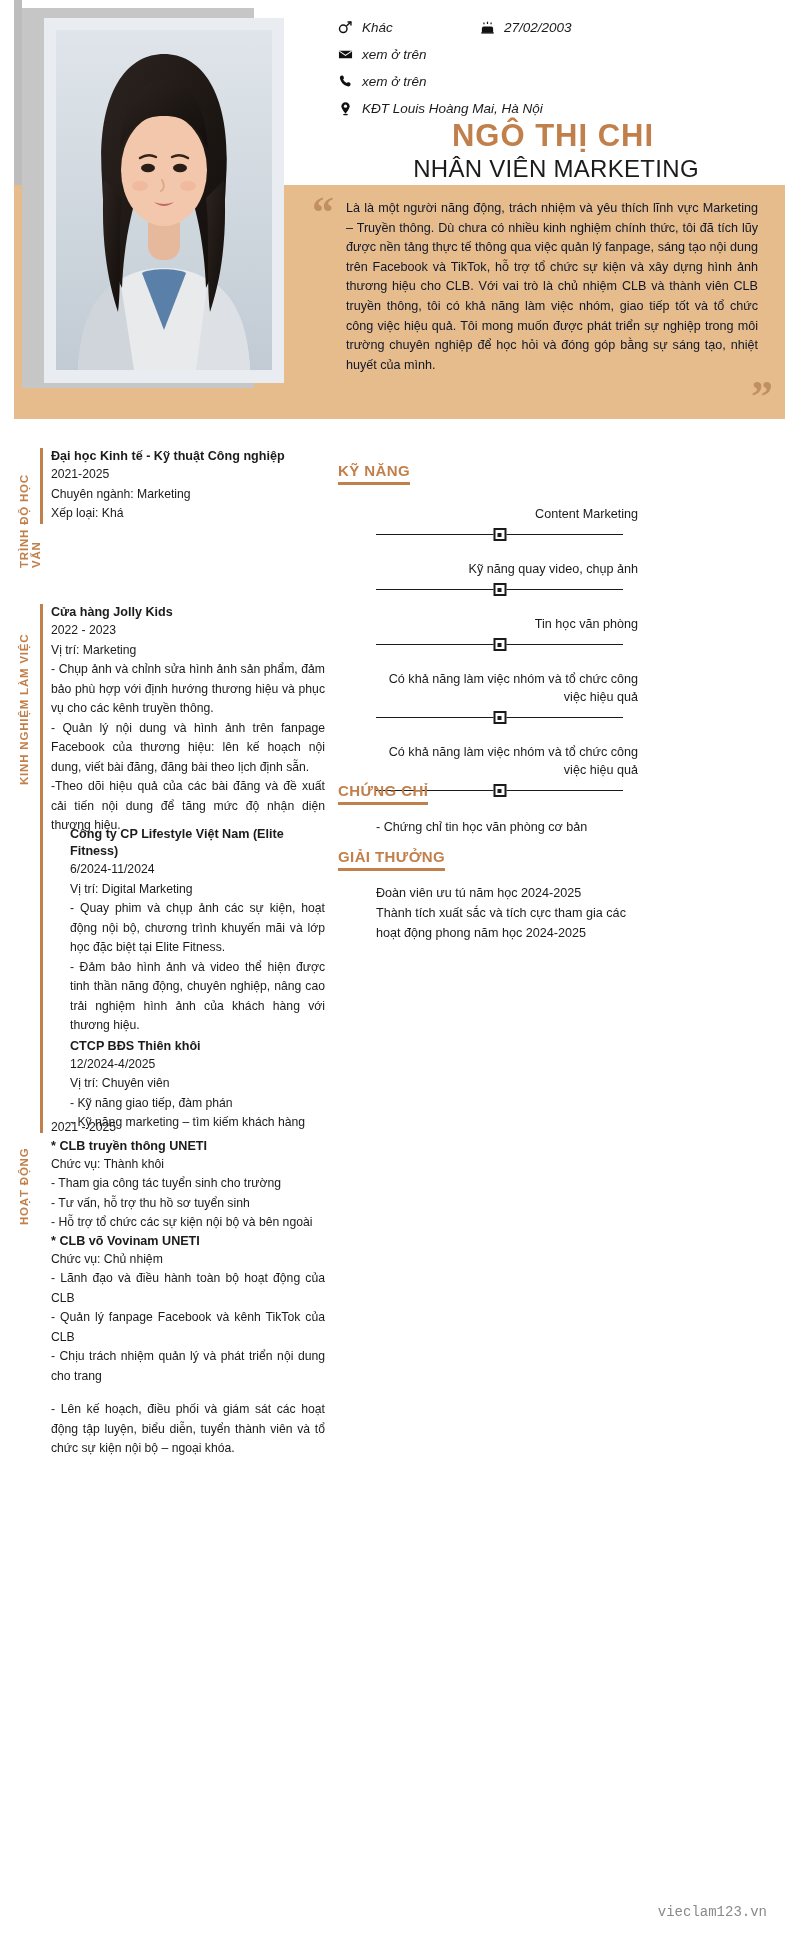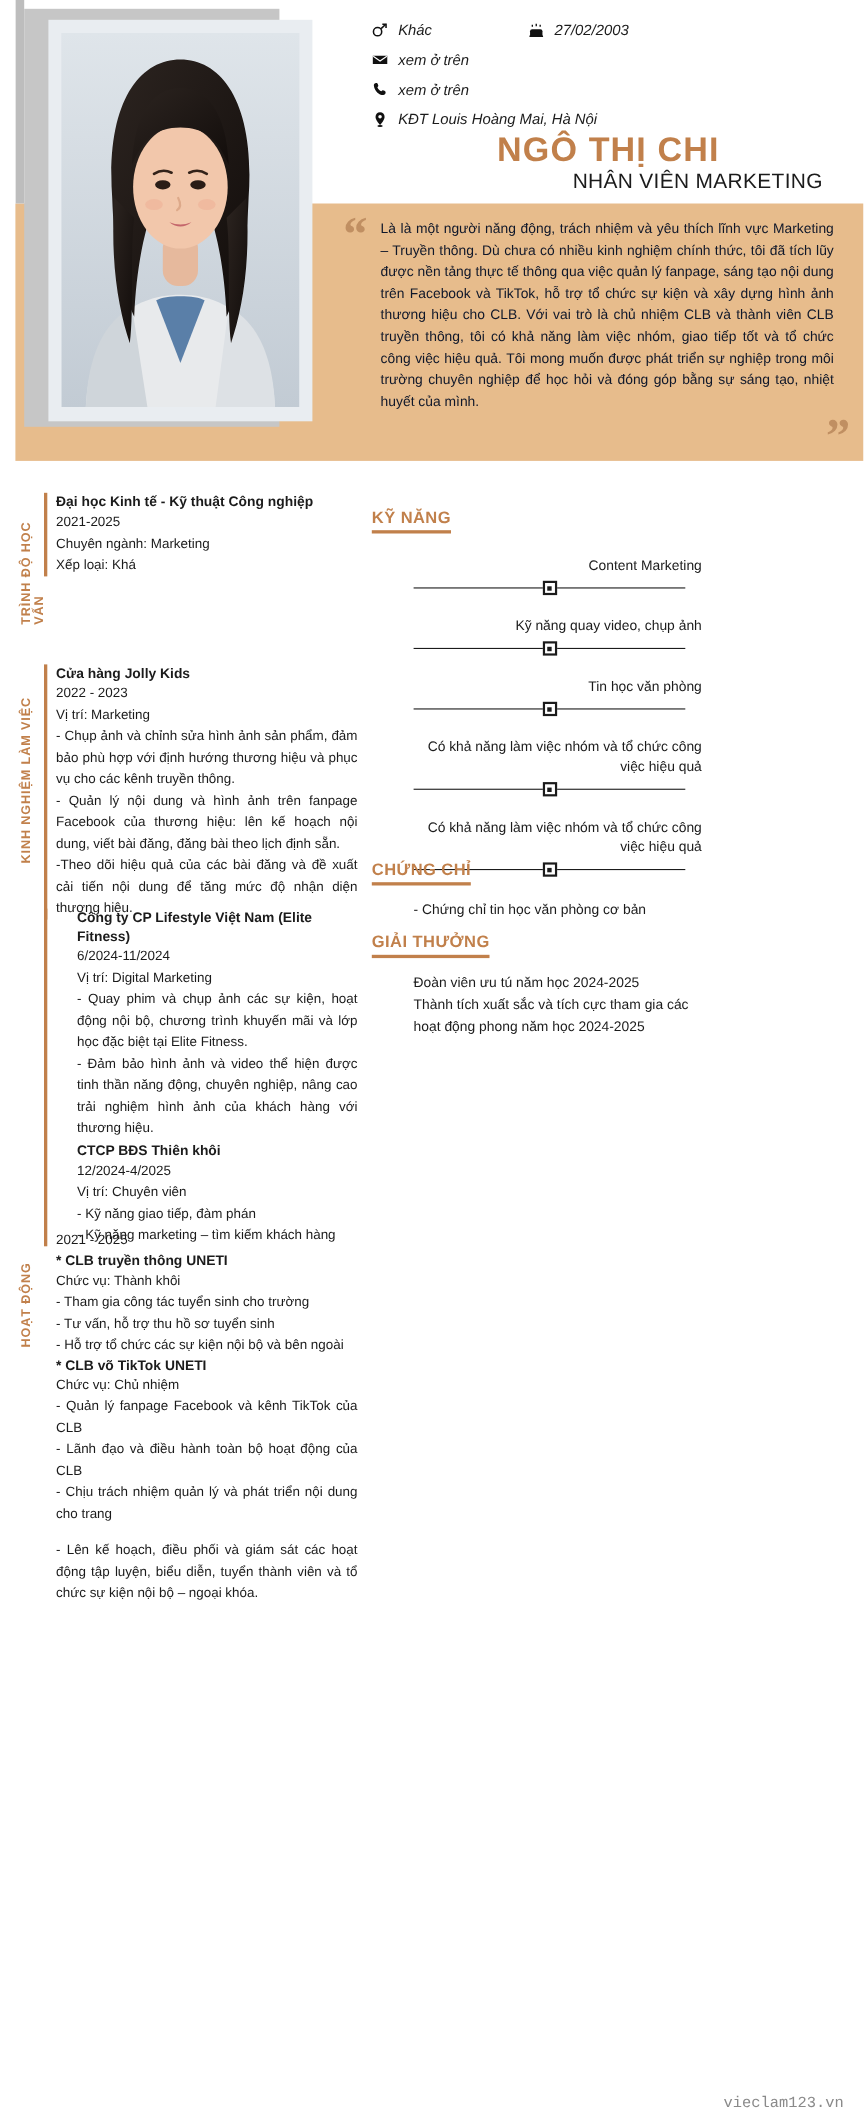--- a/index.html
+++ b/index.html
@@ -67,24 +67,24 @@
     left: 338px; top: 118px;
     width: 430px;
     text-align: center;
     font-size: 31px;
     font-weight: bold;
     letter-spacing: 1px;
     color: #c1804b;
   }
   .job {
     position: absolute;
-    left: 308px; top: 155px;
+    left: 336px; top: 155px;
     width: 440px;
-    text-align: right;
-    font-size: 19px;
+    text-align: center;
+    font-size: 24px;
     color: #1b1b1b;
     letter-spacing: .3px;
   }
 
   .summary {
     position: absolute;
     left: 300px; top: 185px;
     width: 485px; height: 234px;
     background: #e7bc8c;
   }
@@ -352,24 +352,24 @@
     </div>
 
     <div class="vlabel" style="top:705px; height:90px;">HOẠT ĐỘNG</div>
     <div class="entry" style="top:688px; border-left:none; padding-left:11px;">
       <div class="e-line">2021 - 2025</div>
       <div class="e-title">* CLB truyền thông UNETI</div>
       <div class="e-line">Chức vụ: Thành khôi</div>
       <div class="e-line">- Tham gia công tác tuyển sinh cho trường</div>
       <div class="e-line">- Tư vấn, hỗ trợ thu hồ sơ tuyển sinh</div>
       <div class="e-line">- Hỗ trợ tổ chức các sự kiện nội bộ và bên ngoài</div>
-      <div class="e-title">* CLB võ TikTok UNETI</div>
+      <div class="e-title">* CLB võ Vovinam UNETI</div>
       <div class="e-line">Chức vụ: Chủ nhiệm</div>
+      <div class="e-para">- Lãnh đạo và điều hành toàn bộ hoạt động của CLB</div>
       <div class="e-para">- Quản lý fanpage Facebook và kênh TikTok của CLB</div>
-      <div class="e-para">- Lãnh đạo và điều hành toàn bộ hoạt động của CLB</div>
       <div class="e-para">- Chịu trách nhiệm quản lý và phát triển nội dung cho trang</div>
       <div class="e-para" style="margin-top:14px;">- Lên kế hoạch, điều phối và giám sát các hoạt động tập luyện, biểu diễn, tuyển thành viên và tổ chức sự kiện nội bộ – ngoại khóa.</div>
     </div>
   </div>
 
   <div class="right-col">
 
     <div style="position:absolute; top:32px; left:8px; width:300px;">
       <div class="sec-head">KỸ NĂNG</div>
 

